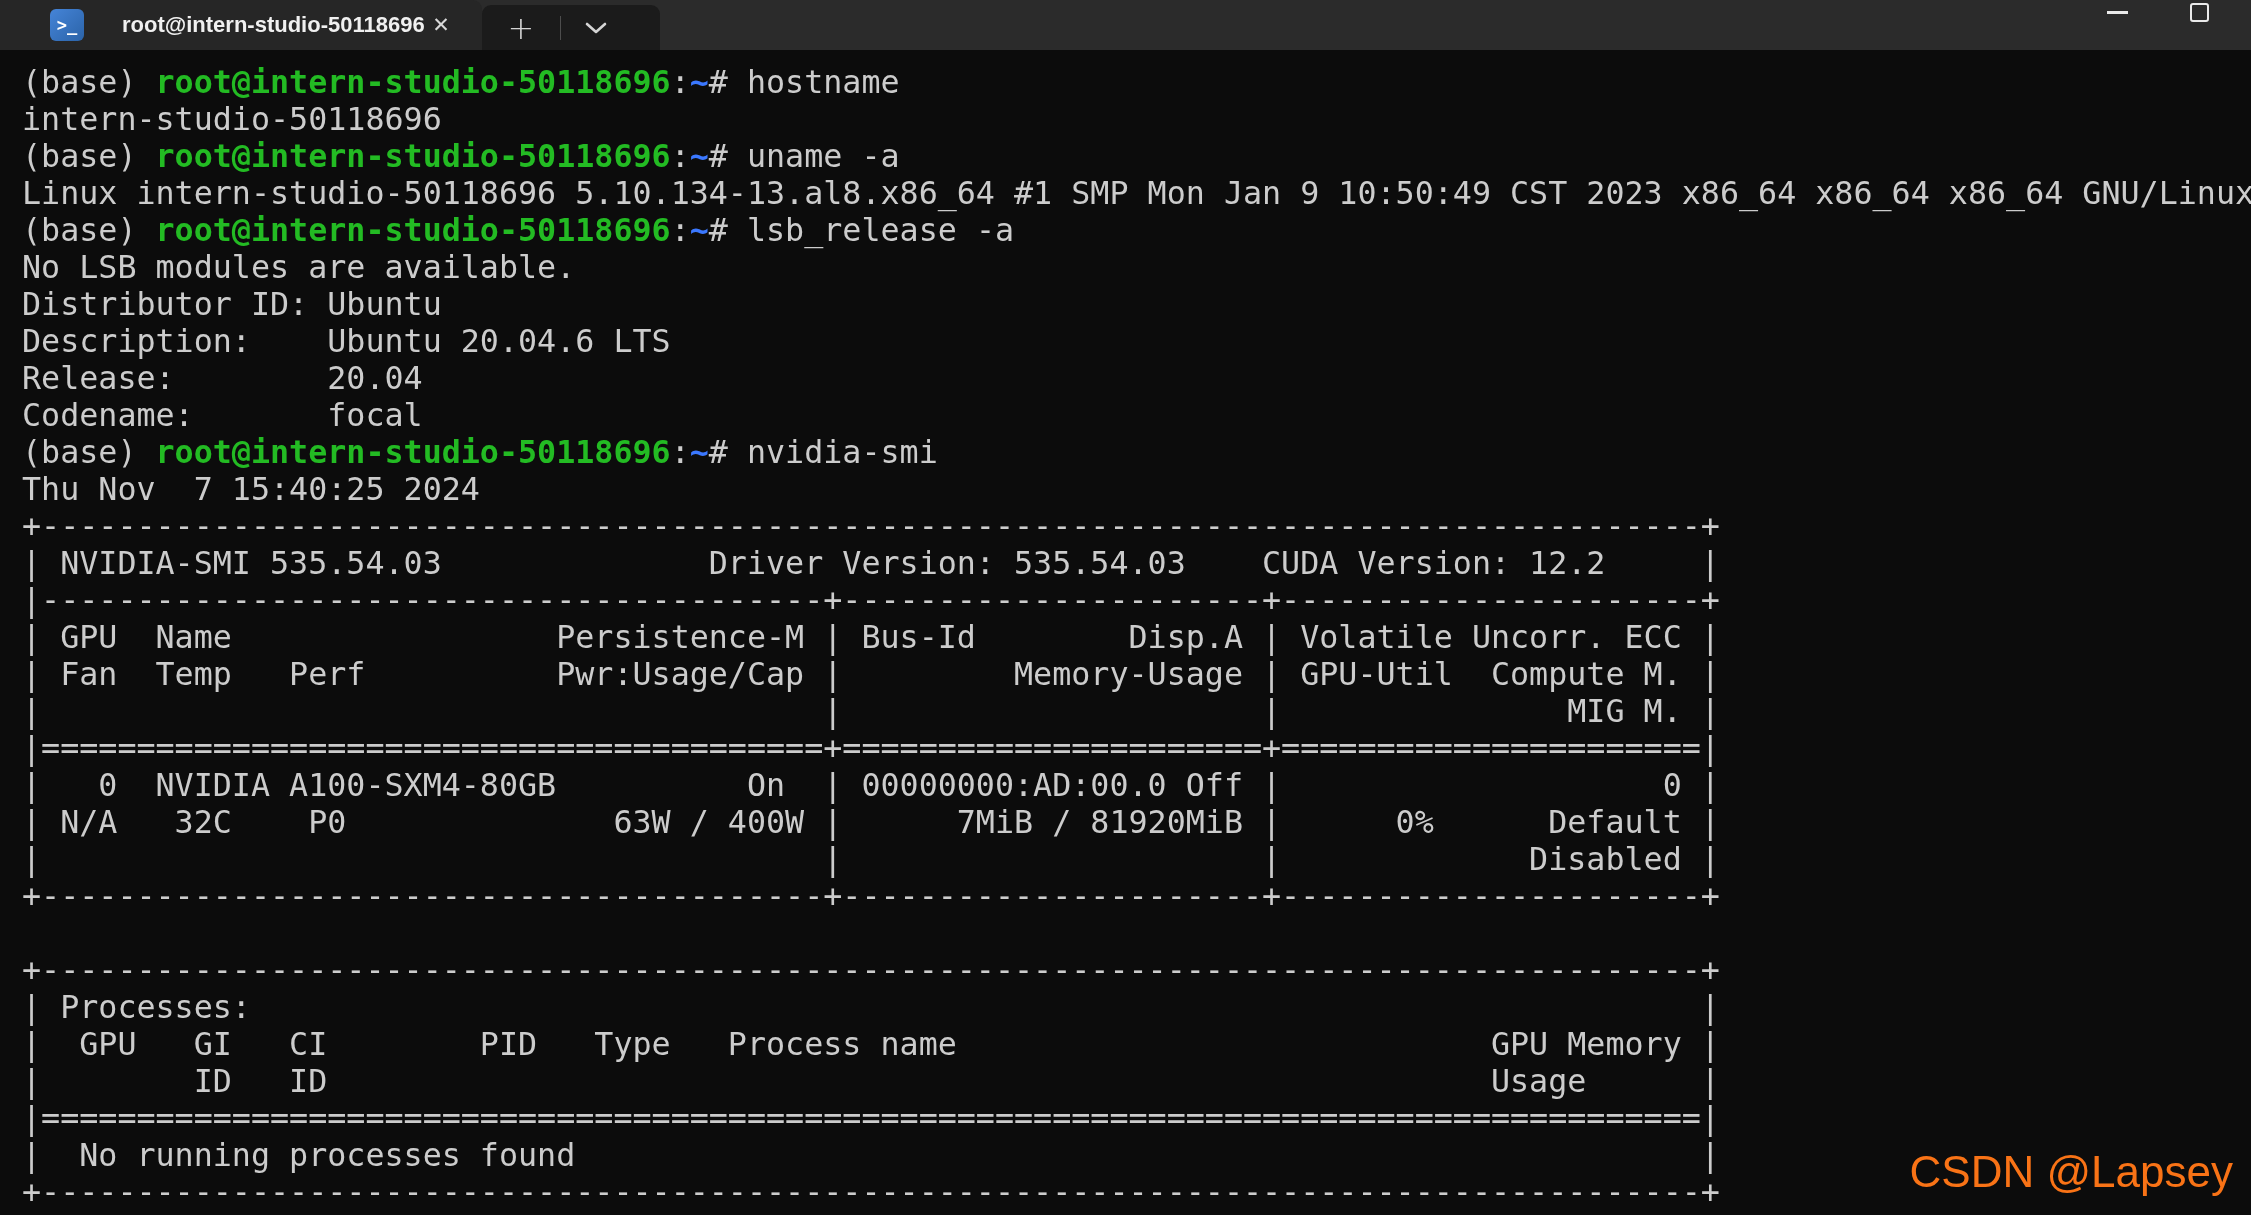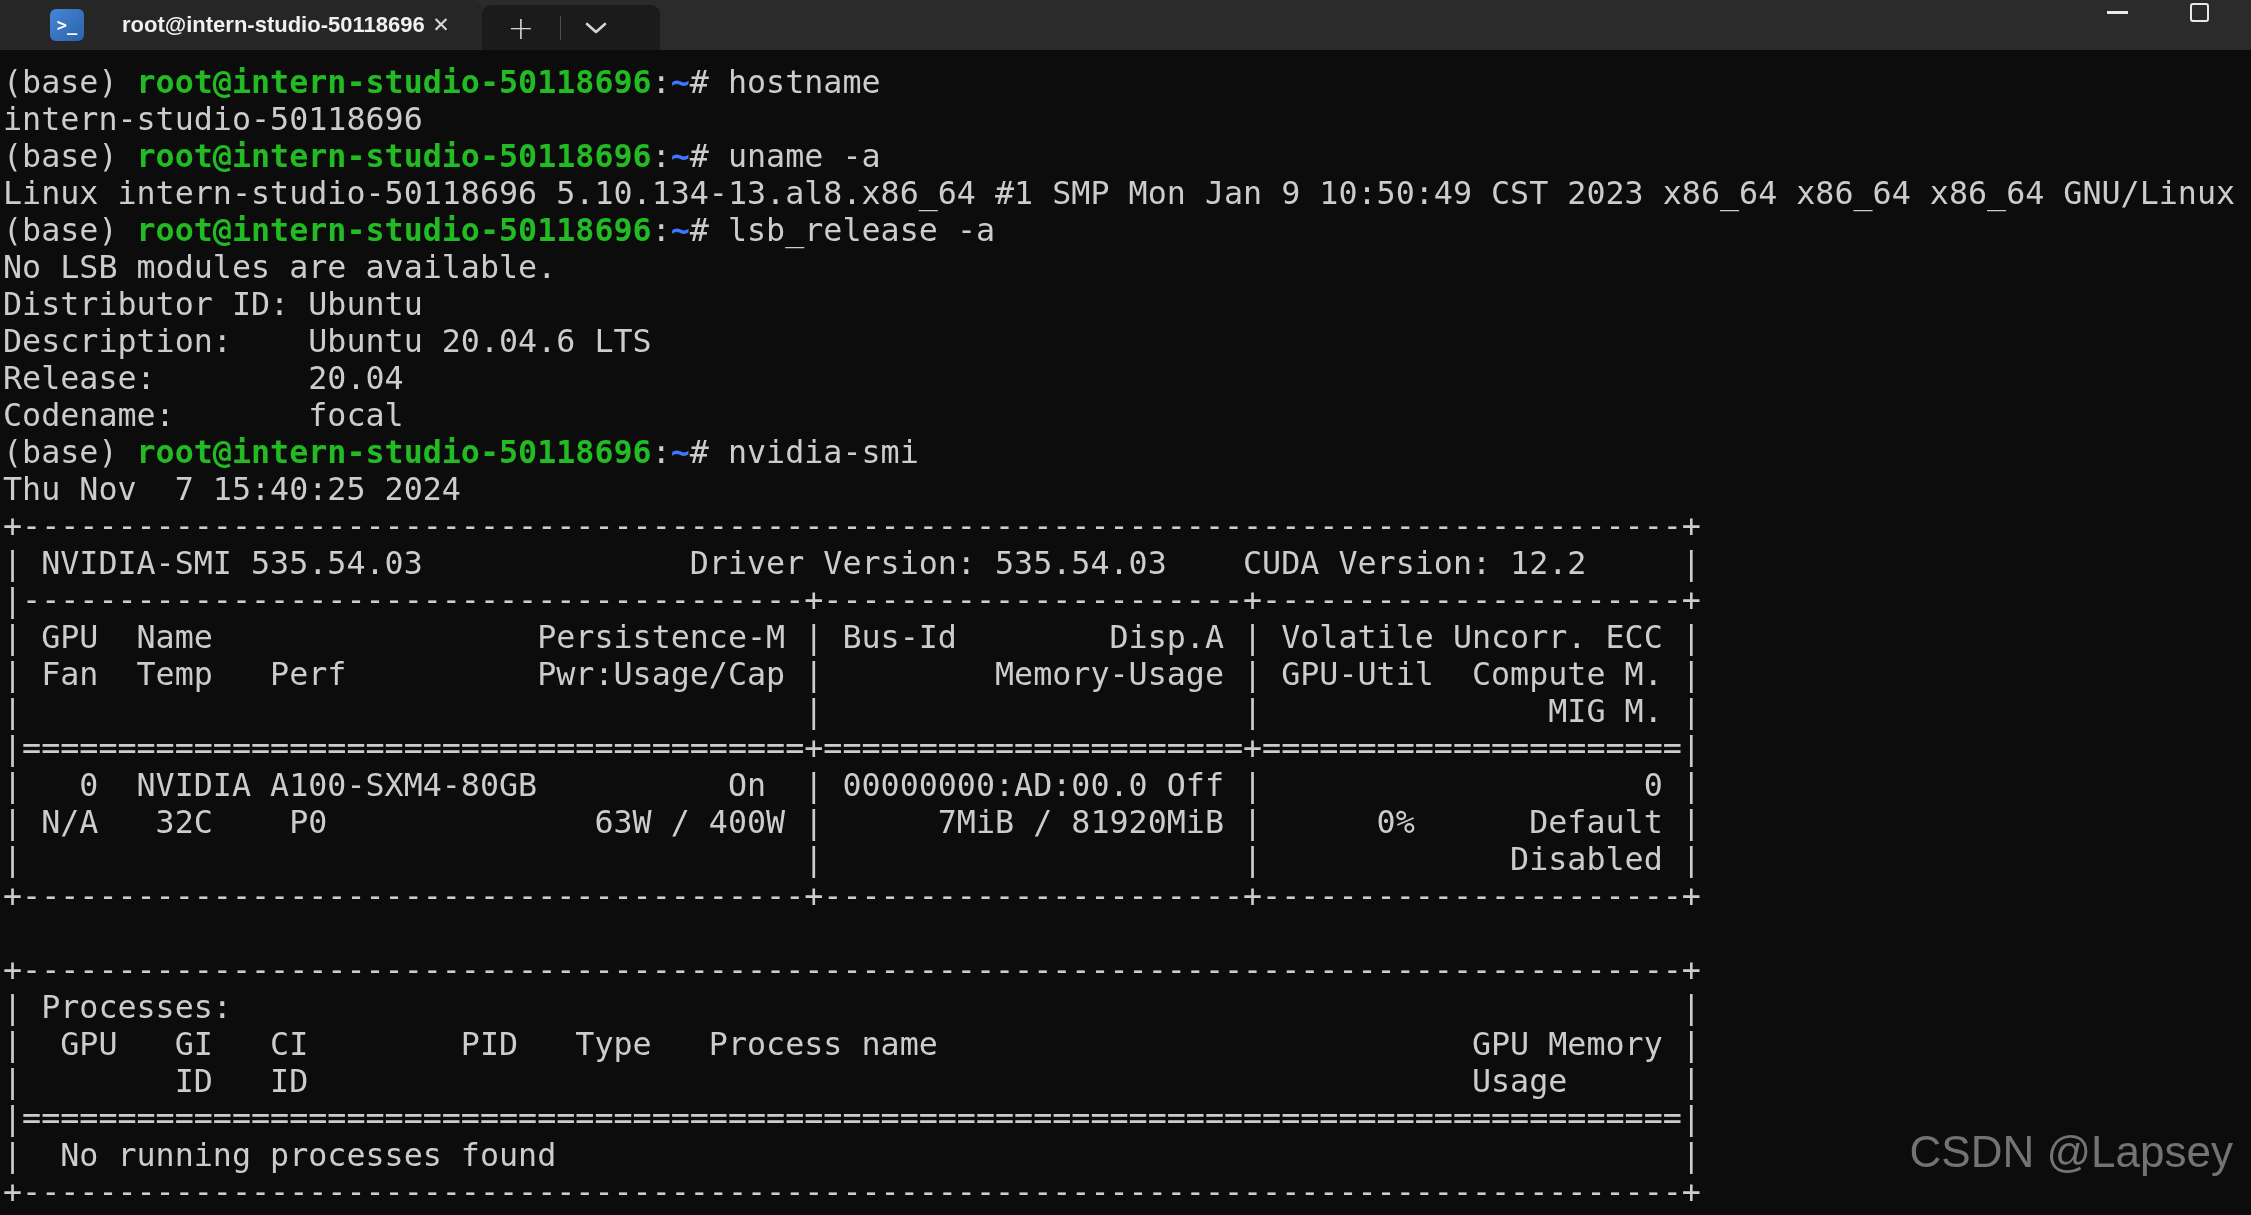--- a/index.html
+++ b/index.html
@@ -61,29 +61,29 @@
   
   .terminal{
     position:absolute;top:50px;left:0;right:0;bottom:0;
     background:var(--term-bg,#0c0c0c);
     padding:14px 0 0 3px;
     font-family:"DejaVu Sans Mono",monospace;
     font-size:31.7px;line-height:37px;
     color:var(--term-fg,#cccccc);
     white-space:pre;overflow:hidden;
   }
-  .t-line{height:37px;white-space:pre;}
+  .t-line{height:37px;white-space:pre;margin-left:19px;}
   .c-f{color:var(--term-fg,#cccccc);}
   .c-g{color:var(--term-green,#23bb23);font-weight:bold;}
   .c-b{color:var(--term-blue,#3b78ff);font-weight:bold;}
   
   .watermark{
-    position:absolute;right:18px;bottom:38px;
+    position:absolute;right:18px;bottom:18px;
     font-family:"Liberation Sans",sans-serif;
-    font-size:44px;color:#737373;
+    font-size:44px;color:#f97316;
   }
 </style>
 </head>
 <body>
 
 <div class="window">
 
   <div class="titlebar">
 
     <div class="tab">

